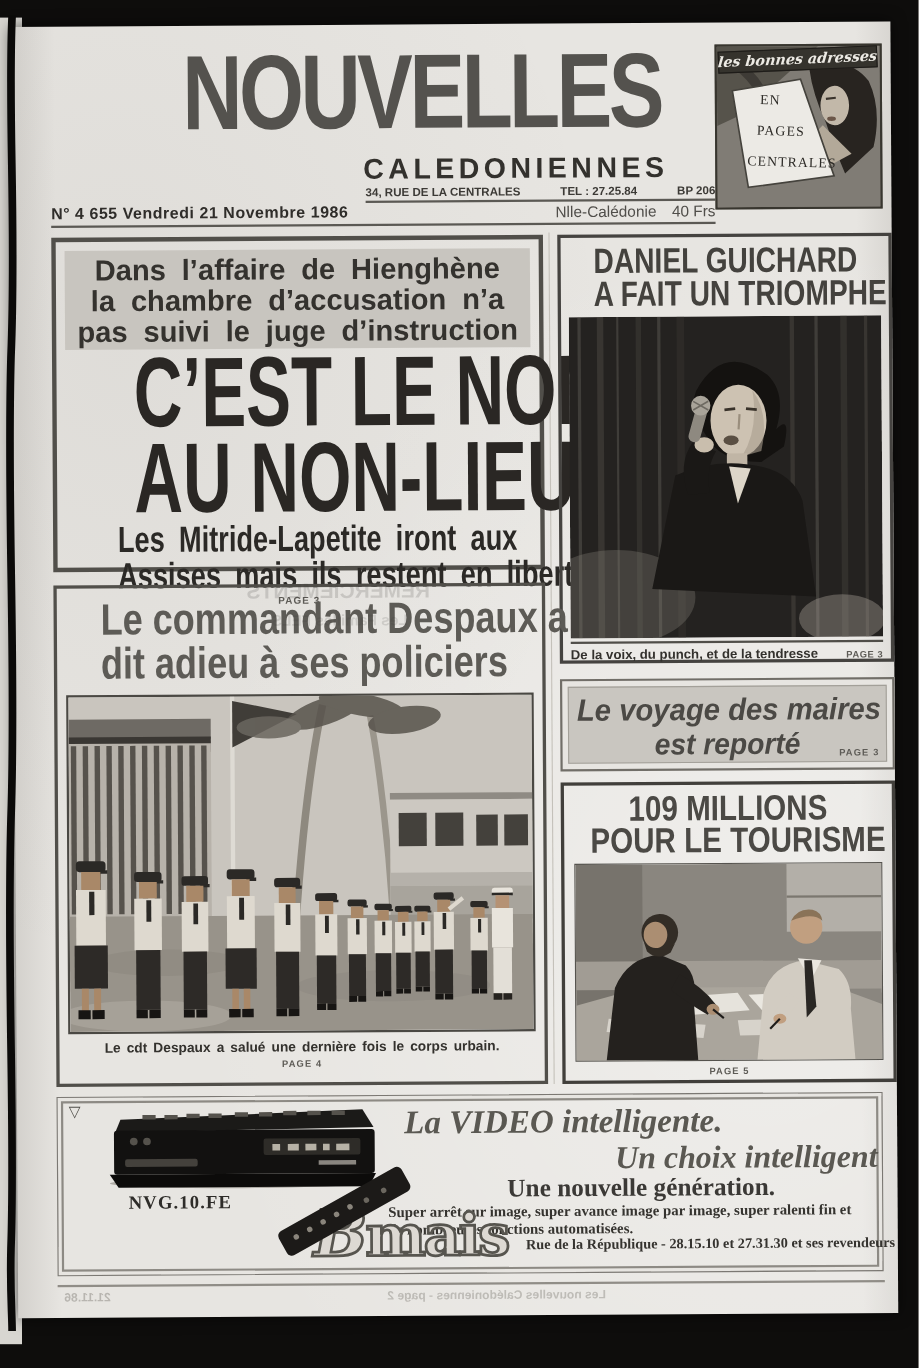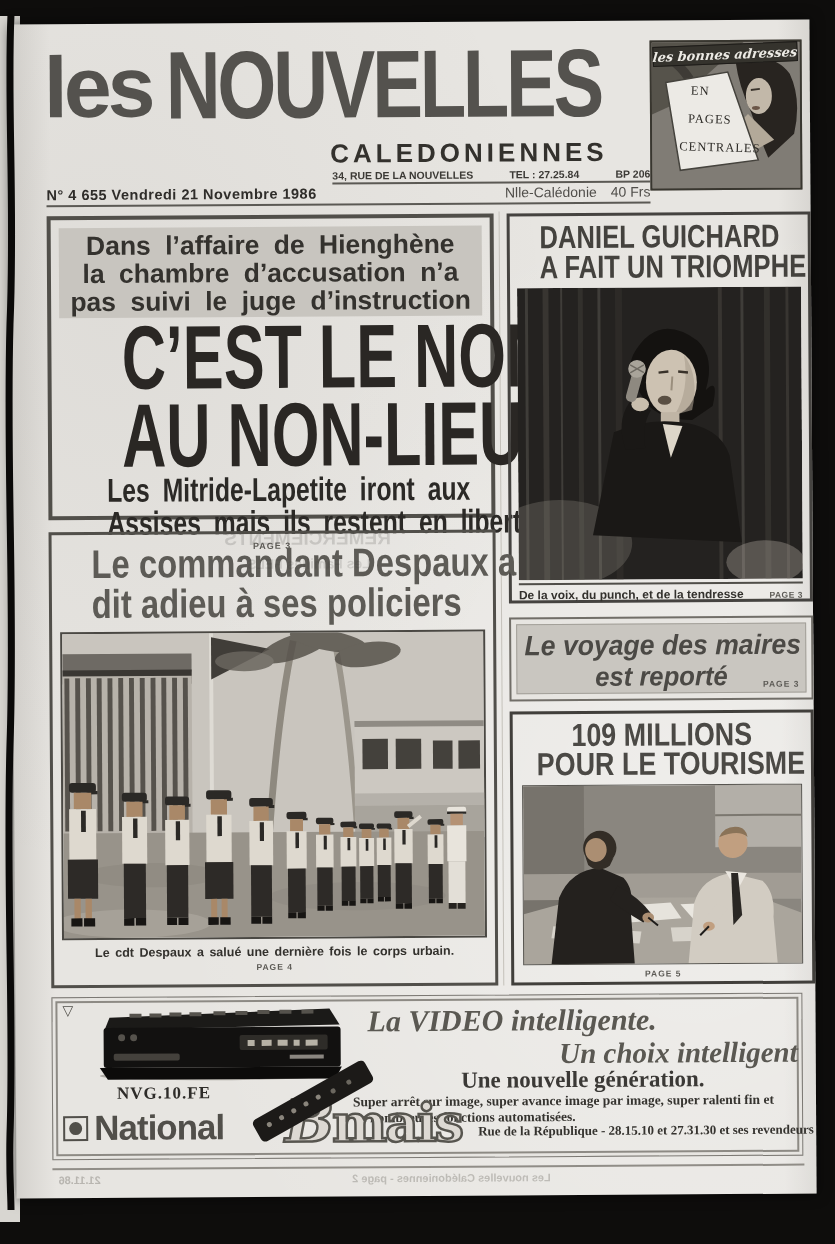--- a/index.html
+++ b/index.html
@@ -116,25 +116,24 @@
   .ghost2 { left:238px; top:533px; width:120px; text-align:center; font-size:14px; font-weight:bold; color:#3a3835; opacity:.14; }
 </style>
 </head>
 <body>
 
 <div class="stage">
   <div class="edge-white"></div>
 
   <div class="paper">
 
-    <div class="abs mast-les">les</div>
     <div class="abs mast-main">NOUVELLES</div>
     <div class="abs mast-sub">CALEDONIENNES</div>
     <div class="abs addr-row">
-      <span>34, RUE DE LA NOUVELLES</span>
+      <span>34, RUE DE LA CENTRALES</span>
       <span>TEL : 27.25.84</span>
       <span>BP 206</span>
     </div>
     <div class="abs rule rule-a"></div>
     <div class="abs issue">N° 4 655 Vendredi 21 Novembre 1986</div>
     <div class="abs region">
       <span>Nlle-Calédonie</span><span class="price">40 Frs</span>
     </div>
     <div class="abs rule rule-b"></div>
 
@@ -400,24 +399,20 @@
           <rect x="204" y="35" width="6" height="6"></rect>
             <rect x="216" y="35" width="12" height="6"></rect>
         </g>
         <rect x="24" y="48" width="66" height="7" rx="2" fill="#44413c"></rect>
         <rect x="200" y="50" width="34" height="4" fill="#8a8680"></rect>
         <circle cx="32" cy="32" r="3.5" fill="#55524c"></circle>
           <circle cx="44" cy="32" r="3.5" fill="#55524c"></circle>
         <polygon points="10,62 252,62 246,74 18,74" fill="#0c0b0a"></polygon>
       </svg>
       <div class="ad-model">NVG.10.FE</div>
-      <div class="nat-row">
-        <div class="nat-logo"></div>
-        <div class="nat-word">National</div>
-      </div>
       <div class="remote">
           <span></span>
         </div>
       <div class="berton"><span class="b">B</span><span>mais</span></div>
       <div class="ad-t1">La VIDEO intelligente.</div>
       <div class="ad-t2">Un choix intelligent</div>
       <div class="ad-t3">Une nouvelle génération.</div>
       <div class="ad-body">
         <div>Super arrêt sur image, super avance image par image, super ralenti fin et</div>
         <div>de nombreuses fonctions automatisées.</div>

